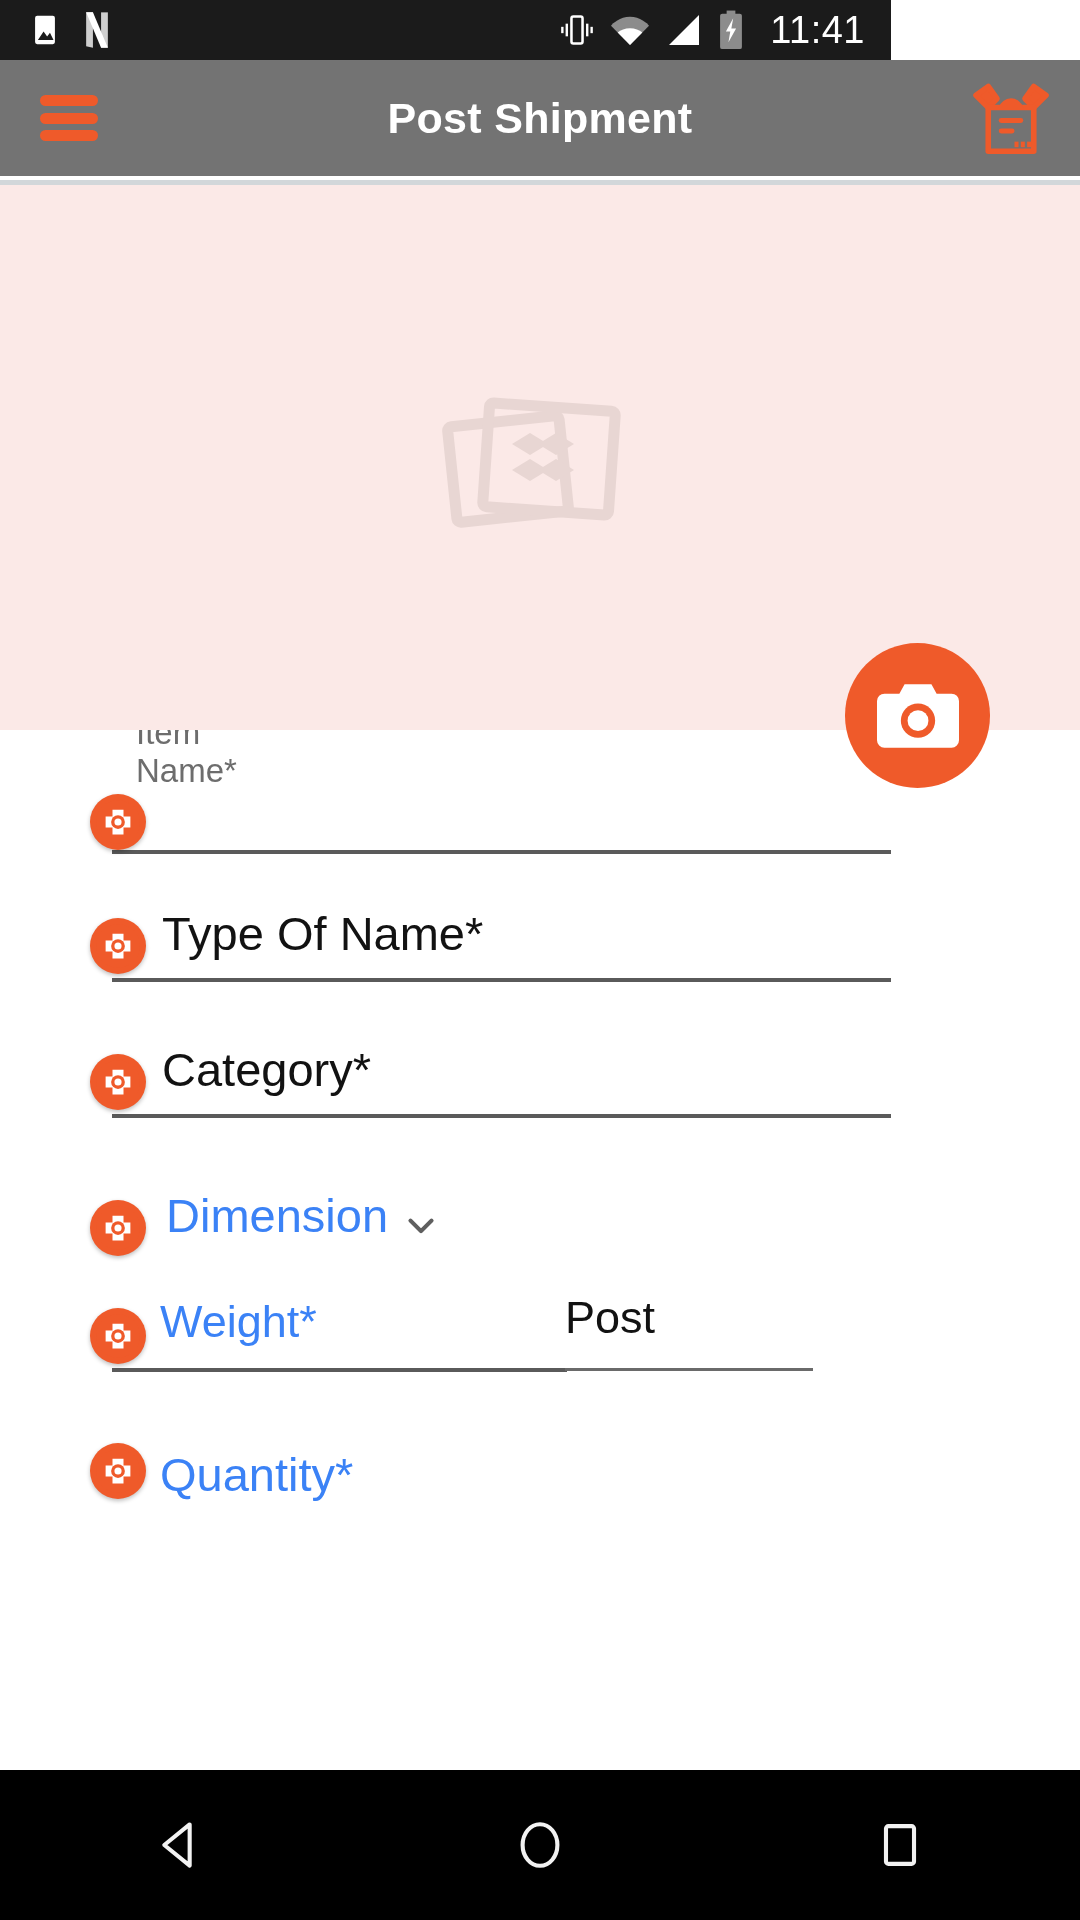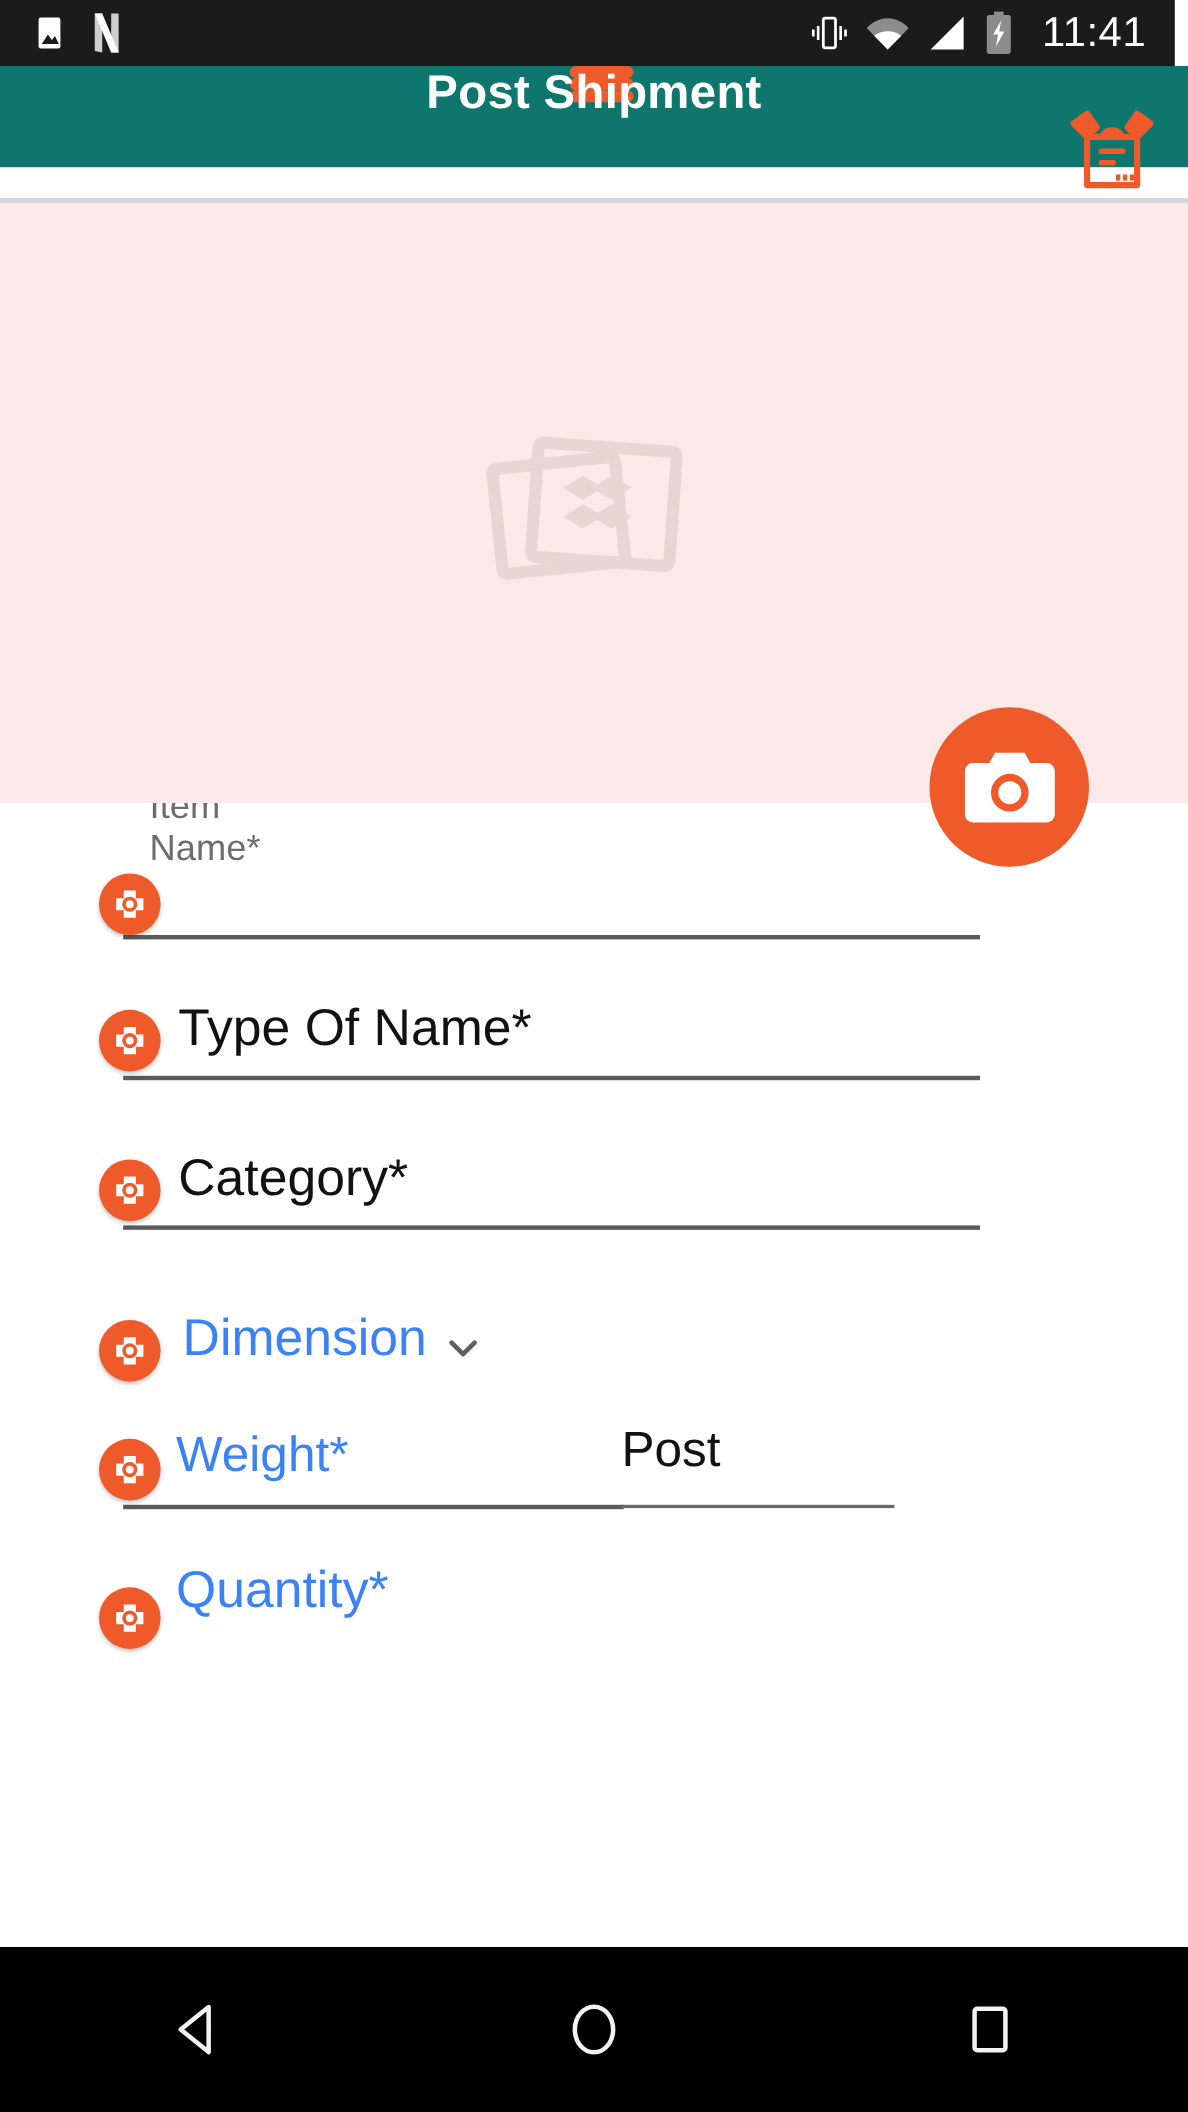--- a/index.html
+++ b/index.html
@@ -12,21 +12,21 @@
     height: 1920px;
     font-family: "Liberation Sans", sans-serif;
     overflow: hidden;
     position: relative;
   }
 
   
   .status-bar {
     position: absolute;
     top: 0; left: 0;
-    width: 1068px;
+    width: 891px;
     height: 60px;
     background: #1b1b1b;
     display: flex;
     align-items: center;
     box-sizing: border-box;
     padding: 0 26px 0 28px;
   }
   .status-left {
     display: flex;
     align-items: center;
@@ -45,27 +45,26 @@
     letter-spacing: 0.5px;
     margin-left: 12px;
   }
   .sb-icon { display: block; }
 
   
   .app-bar {
     position: absolute;
     top: 60px; left: 0;
     width: 1080px;
-    height: 92px;
-    background: #0f766e;
+    height: 116px;
+    background: #737373;
     display: flex;
     align-items: center;
     box-sizing: border-box;
     padding: 0 26px 0 40px;
-    flex-direction: column;
   }
   .hamburger {
     width: 58px;
     height: 46px;
     display: flex;
     flex-direction: column;
     justify-content: space-between;
     cursor: pointer;
   }
   .hamburger span {
@@ -381,21 +380,21 @@
 
   <div class="field" style="top:665px;">
     <div class="field-icon" style="top:48px;">
       <svg width="44" height="44" viewBox="0 0 32 32">
         <circle cx="16" cy="16" r="16" fill="#ef5a2a"></circle>
         <path d="M12 7 H20 V12 H25 V20 H20 V25 H12 V20 H7 V12 H12 Z" fill="#ffffff"></path>
         <circle cx="16" cy="16" r="5" fill="#ef5a2a"></circle>
         <circle cx="16" cy="16" r="2.6" fill="#ffffff"></circle>
       </svg>
     </div>
-    <div class="field-text txt-gray size-big" style="left:70px; top:22px;">Quantity*</div>
+    <div class="field-text txt-gray size-big" style="left:70px; top:52px;">Quantity*</div>
   </div>
 
 </div>
 
 <div class="nav-bar">
   <div class="nav-btn">
     <svg width="58" height="58" viewBox="0 0 24 24">
       <path d="M16 3.5 L5.5 12 L16 20.5 Z" fill="none" stroke="#f2f2f2" stroke-width="1.7" stroke-linejoin="round"></path>
     </svg>
   </div>

